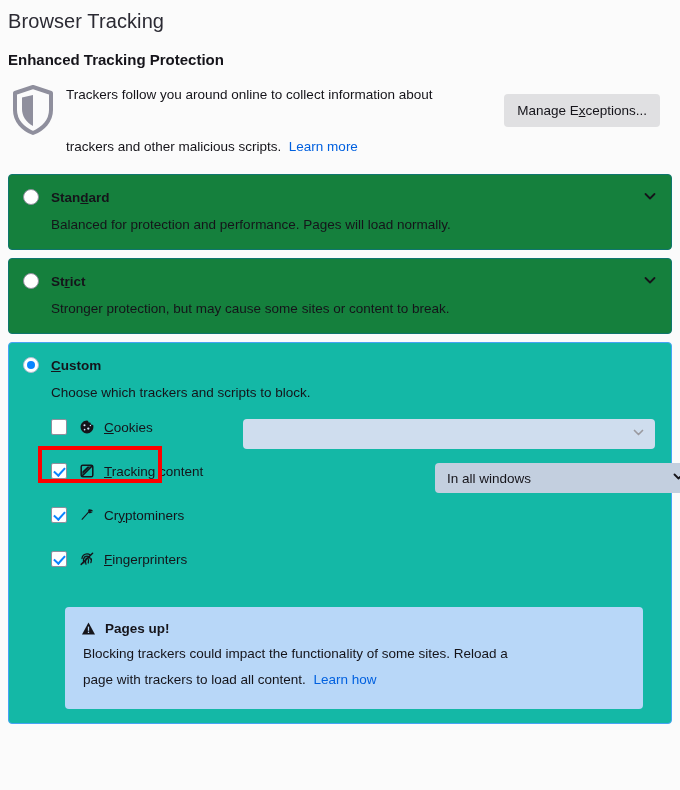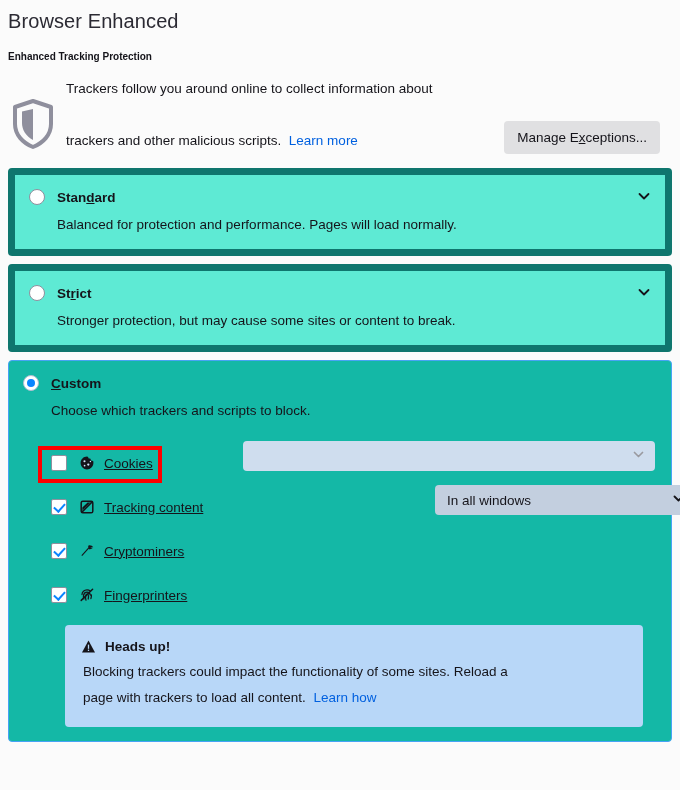--- a/index.html
+++ b/index.html
@@ -27,30 +27,30 @@
   .page-title {
     font-size: 20px;
     font-weight: 400;
     color: #2b2a33;
     padding: 10px 0 0 8px;
     letter-spacing: 0.1px;
   }
 
   
   .section-heading {
-    font-size: 10px;
+    font-size: 15px;
     font-weight: bold;
     color: #15141a;
     padding: 18px 0 0 8px;
   }
 
   
   .intro {
     display: flex;
-    align-items: flex-end;
+    align-items: flex-start;
     padding: 14px 20px 0 10px;
     box-sizing: border-box;
   }
   .shield-wrap {
     flex: 0 0 auto;
     width: 56px;
     padding-top: 2px;
   }
   .intro-text {
     flex: 1 1 auto;
@@ -78,23 +78,23 @@
     cursor: pointer;
     white-space: nowrap;
   }
 
   
   .options {
     padding: 14px 8px 0 8px;
     box-sizing: border-box;
   }
   .opt-panel {
-    border: 7px solid #0f766e;
+    border: 1px solid #0f766e;
     border-radius: 4px;
-    background: #5eead4;
+    background: #15803d;
     margin-bottom: 8px;
     padding: 14px 14px 14px 14px;
     position: relative;
     box-sizing: border-box;
     cursor: pointer;
   }
   .opt-panel.selected {
     background: #14b8a6;
     border: 1px solid #47a3f5;
     cursor: default;
@@ -149,26 +149,25 @@
     height: 14px;
     cursor: pointer;
   }
 
   
   .custom-body {
     padding: 6px 0 0 0;
   }
   .cust-row {
     display: flex;
-    align-items: flex-end;
+    align-items: flex-start;
     padding: 0 0 0 28px;
     min-height: 34px;
     margin-top: 10px;
     position: relative;
-    text-decoration: underline;
   }
   .cbox-label-group {
     display: flex;
     align-items: center;
     flex: 0 0 auto;
     width: 180px;
   }
   .checkbox {
     width: 16px;
     height: 16px;
@@ -285,21 +284,21 @@
     padding-top: 5px;
     padding-left: 2px;
     max-width: 520px;
   }
 </style>
 </head>
 <body>
 
 <div class="page">
 
-  <div class="page-title">Browser Enhanced</div>
+  <div class="page-title">Browser Tracking</div>
 
   <div class="section-heading">Enhanced Tracking Protection</div>
 
   <div class="intro">
     <div class="shield-wrap">
       <svg width="46" height="52" viewBox="0 0 46 52">
         <path d="M23 3 L41 9 L41 26 C41 37 33 45 23 49 C13 45 5 37 5 26 L5 9 Z" fill="none" stroke="#8f8f9d" stroke-width="4" stroke-linejoin="round"></path>
         <path d="M23 11 L23 42 C16 38 12 32 12 25 L12 13.5 Z" fill="#8f8f9d"></path>
       </svg>
     </div>
@@ -433,21 +432,21 @@
 
         <div class="headsup">
           <div class="headsup-title">
             <span class="warn-icon">
               <svg width="15" height="15" viewBox="0 0 15 15">
                 <path d="M7.5 1.6 L14 13.4 L1 13.4 Z" fill="#15141a"></path>
                 <rect x="6.85" y="5.6" width="1.3" height="4.2" fill="#b8d7f8"></rect>
                 <rect x="6.85" y="10.6" width="1.3" height="1.4" fill="#b8d7f8"></rect>
               </svg>
             </span>
-            <span>Heads up!</span>
+            <span>Pages up!</span>
           </div>
           <div class="headsup-body">
             <span>Blocking trackers could impact the functionality of some sites. Reload a</span><br>
             <span>page with trackers to load all content.</span>
             &nbsp;<a class="link">Learn how</a>
           </div>
         </div>
 
       </div>
     </div>

